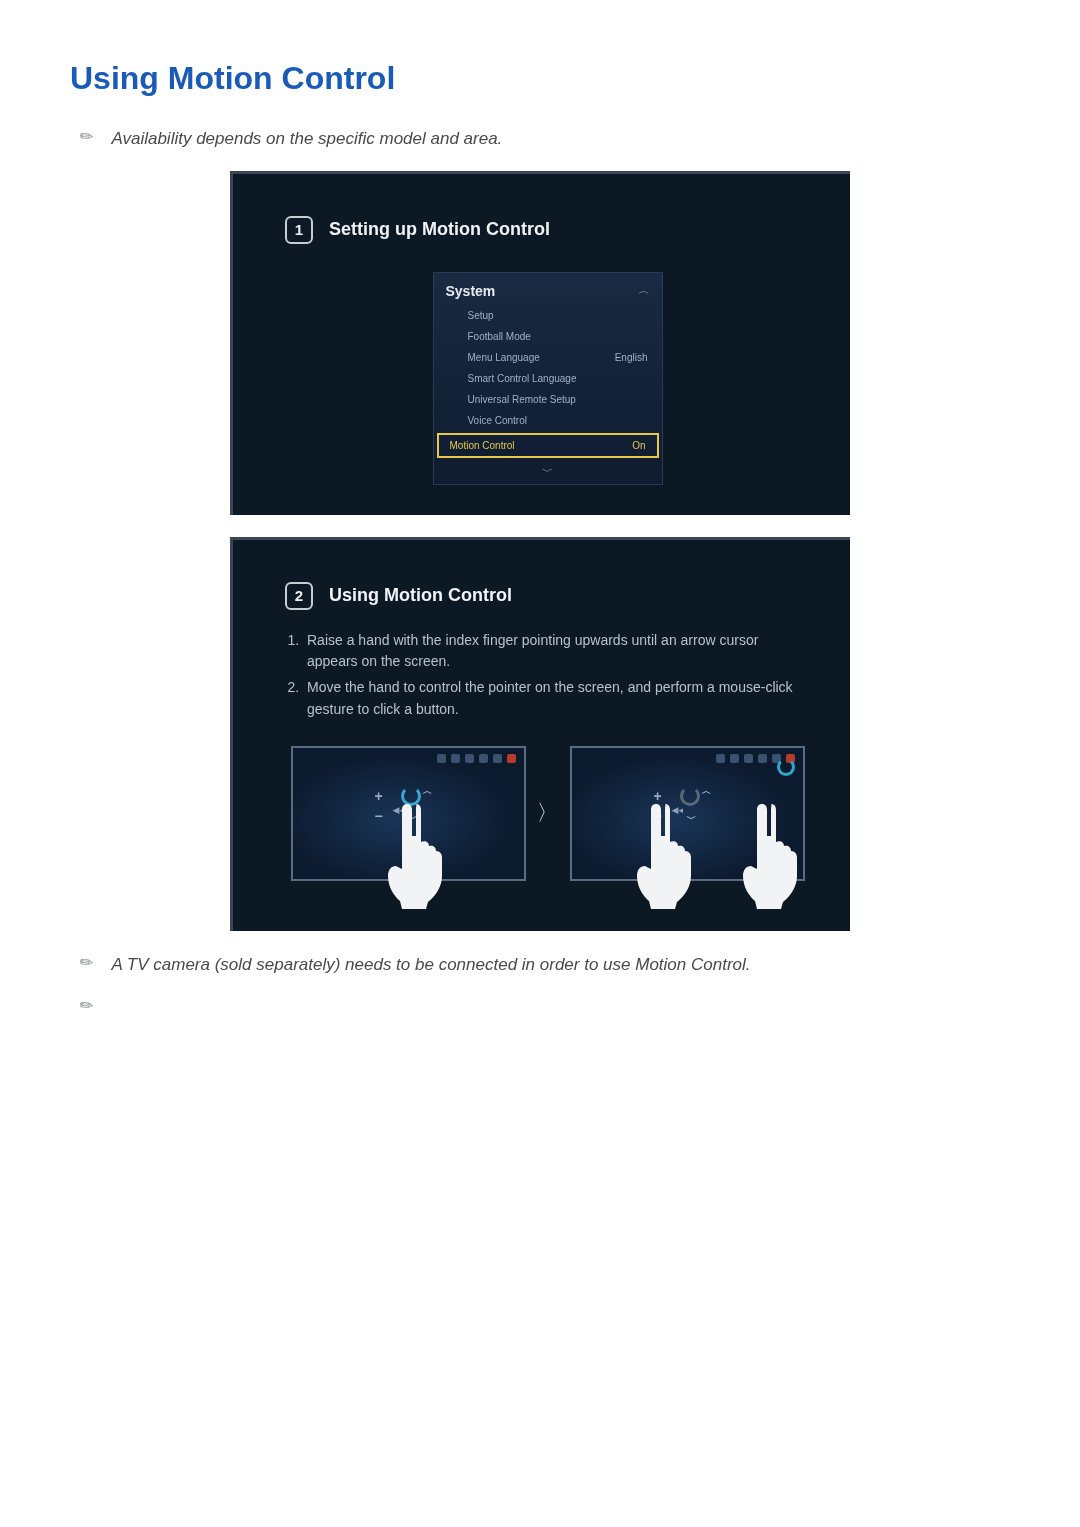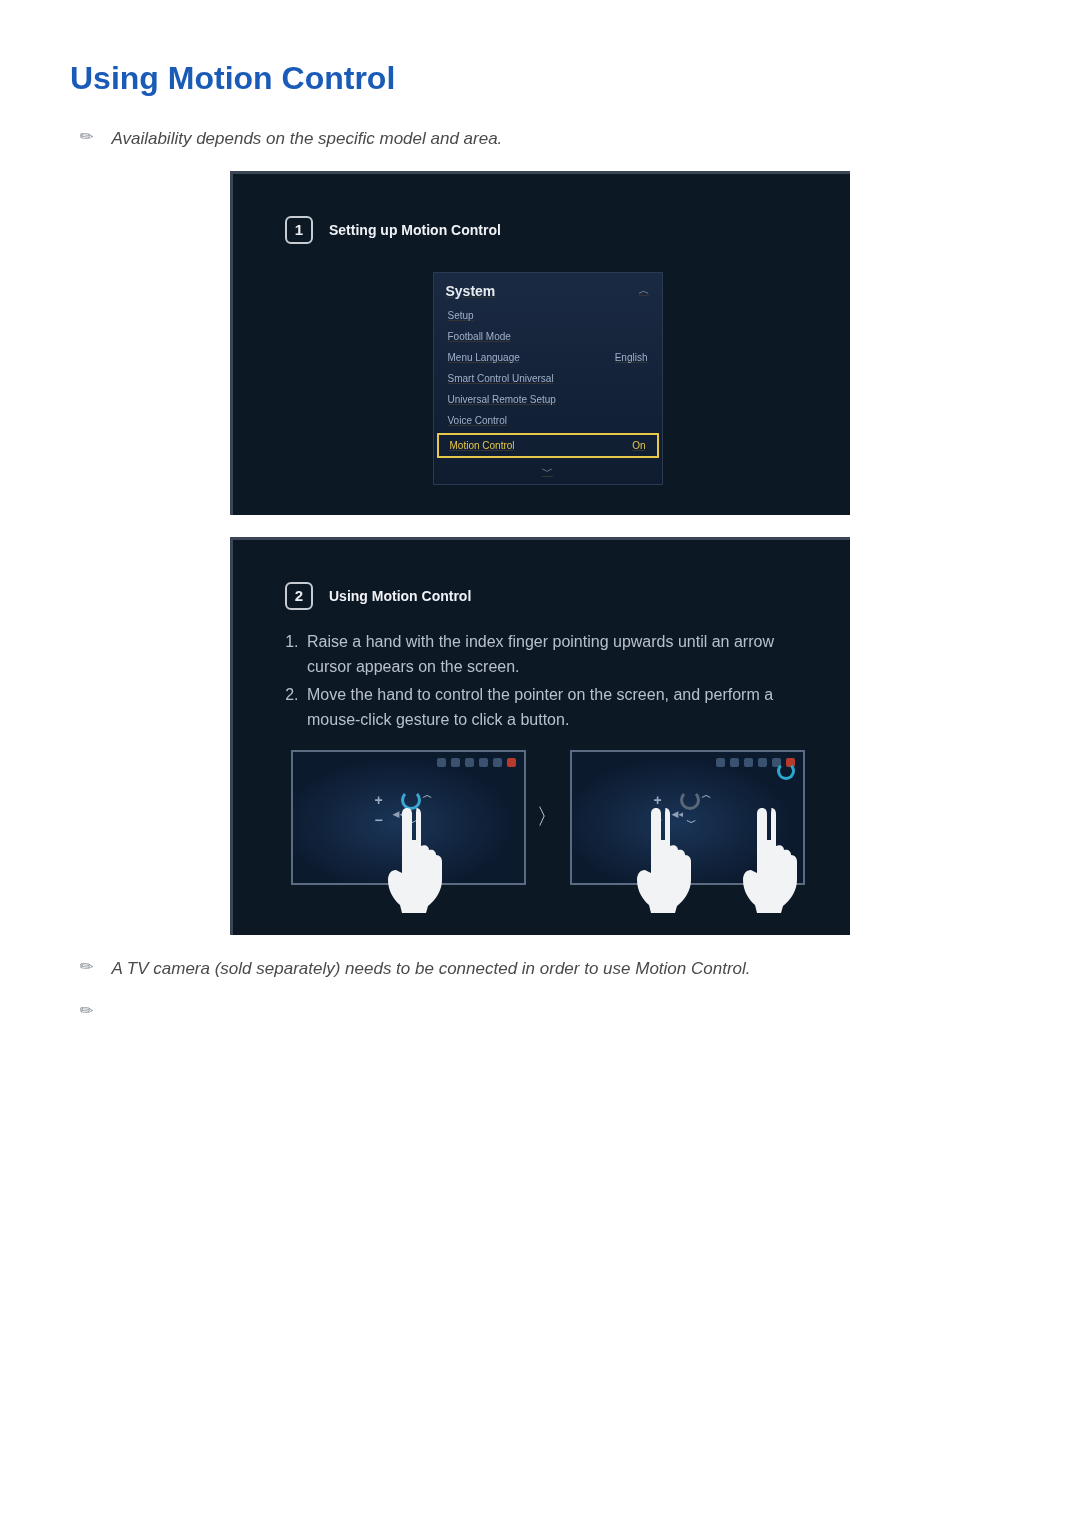--- a/index.html
+++ b/index.html
@@ -59,36 +59,35 @@
     display: flex;
     align-items: center;
     justify-content: center;
     color: #e8ebef;
     font-weight: bold;
     font-size: 15px;
     margin-right: 16px;
   }
   .step-title {
     color: #f0f2f5;
-    font-size: 14px;
+    font-size: 18px;
     font-weight: bold;
   }
   .step-desc {
     color: #b8c0cc;
     font-size: 13px;
     line-height: 1.8;
     margin-bottom: 28px;
   }
   
   .sys-menu {
     width: 230px;
     margin: 0 auto;
     background: linear-gradient(#1a2a42, #0f1c30);
     border: 1px solid #2a3a52;
-    text-decoration: underline;
   }
   .sys-title-row {
     display: flex;
     justify-content: space-between;
     align-items: center;
     padding: 10px 12px 6px 12px;
   }
   .sys-title {
     color: #e8ecf2;
     font-weight: bold;
@@ -97,42 +96,43 @@
   .sys-chev {
     color: #98a5b8;
     font-size: 11px;
   }
   .sys-item {
     display: flex;
     justify-content: space-between;
     padding: 5px 14px;
     color: #9fb0c8;
     font-size: 10px;
+    margin-left: 20px;
   }
   .sys-item-hl {
     border: 2px solid #e8c84a;
     margin: 2px 3px 3px 3px;
     padding: 5px 11px;
     justify-content: space-between;
   }
   .sys-item-hl span:first-child { color: #e8c84a; }
   .sys-item-hl span:last-child { color: #e8c84a; }
   .sys-foot {
     text-align: center;
     padding: 3px 0 5px;
     color: #98a5b8;
     font-size: 11px;
   }
   
   .olist {
     color: #b8c0cc;
-    font-size: 16px;
+    font-size: 14px;
     line-height: 1.55;
     padding-left: 18px;
-    margin-bottom: 17px;
+    margin-bottom: 25px;
   }
   .olist li { margin-bottom: 4px; padding-left: 4px;}
   
   .screens {
     display: flex;
     align-items: center;
     justify-content: center;
     gap: 10px;
     position: relative;
   }
@@ -236,21 +236,21 @@
         </div>
       <div class="sys-item">
           <span>Football Mode</span>
           <span></span>
         </div>
       <div class="sys-item">
           <span>Menu Language</span>
           <span>English</span>
         </div>
       <div class="sys-item">
-          <span>Smart Control Universal</span>
+          <span>Smart Control Language</span>
           <span></span>
         </div>
       <div class="sys-item">
           <span>Universal Remote Setup</span>
           <span></span>
         </div>
       <div class="sys-item">
           <span>Voice Control</span>
           <span></span>
         </div>

